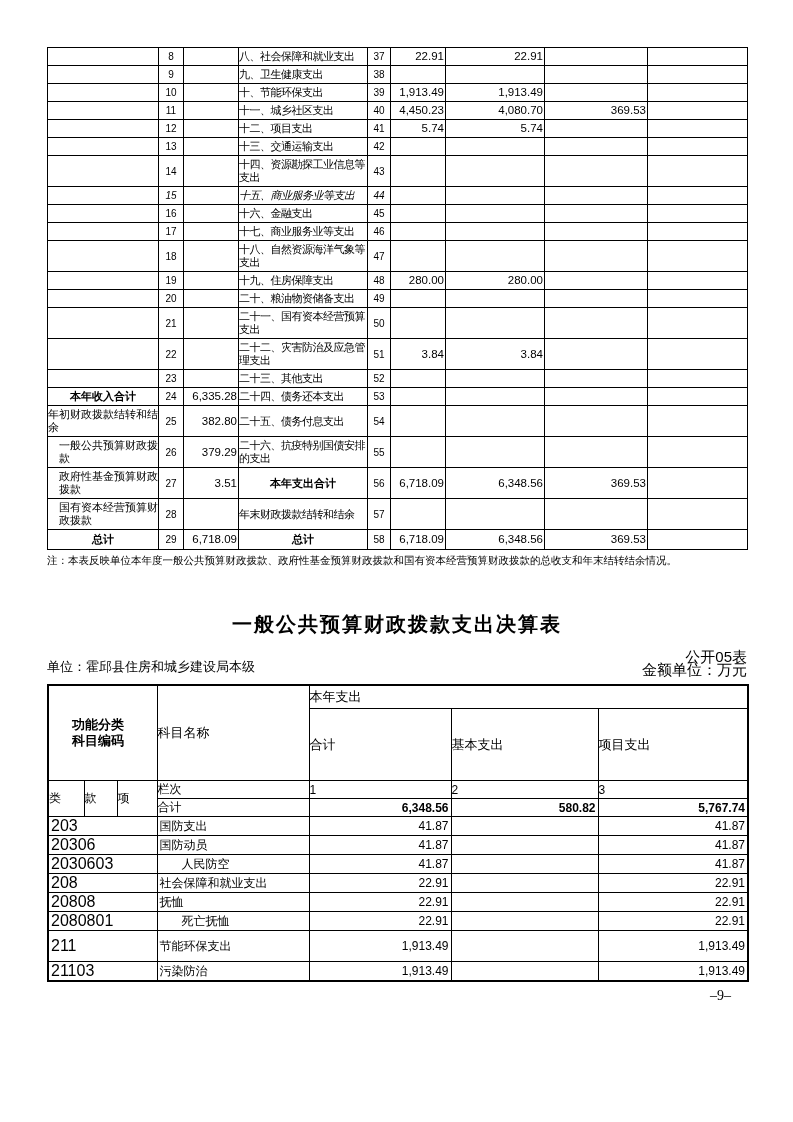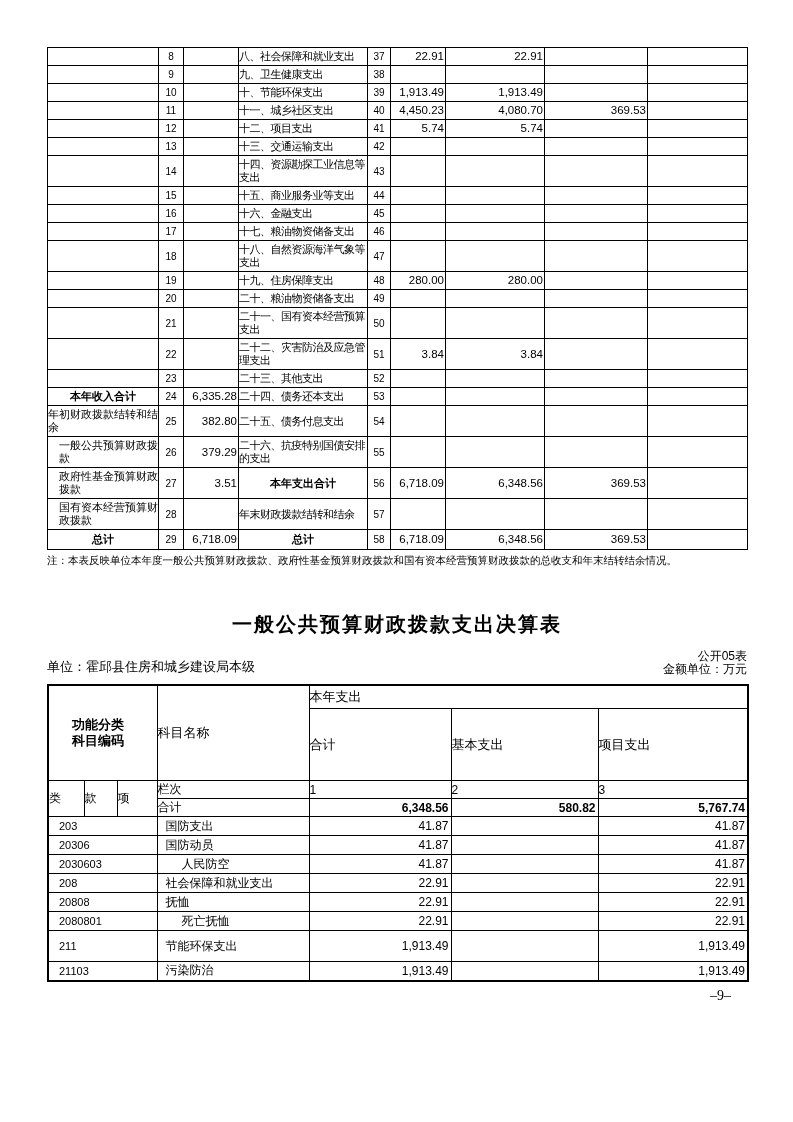--- a/index.html
+++ b/index.html
@@ -21,35 +21,35 @@
   .t1 .c-val{text-align:right;padding-right:1px;font-size:11.5px;}
   .t1 .sum{text-align:center;font-weight:bold;letter-spacing:0;}
   .t1 .ind{padding-left:11px;}
 
   .note{font-size:10.5px;line-height:14px;margin-top:3px;white-space:nowrap;}
 
   .title{margin-top:44px;text-align:center;font-size:20px;font-weight:bold;letter-spacing:2px;}
 
   .meta-row{margin-top:12px;display:flex;justify-content:space-between;align-items:flex-end;}
   .org{font-size:13px;}
-  .meta{text-align:right;font-size:12px;line-height:13px;}
+  .meta{text-align:right;font-size:15px;line-height:13px;}
 
   
   .t2{margin-top:8px;border:2px solid #000;}
   .t2 td{font-size:12px;}
   .t2 .h1 td{height:22px;font-size:13px;}
   .t2 .h2 td{height:71px;font-size:13px;}
   .t2 .h3 td{height:14px;}
   .t2 .h4 td{height:16px;}
   .t2 .t2-codehead{font-size:13px;padding:0 23px;line-height:16px;font-weight:bold;}
   .t2 .t2-subjhead{font-size:13px;}
   .t2 .bold{font-weight:bold;}
   .t2 .num{text-align:right;padding-right:2px;}
-  .t2 .code{text-align:left;padding-left:10px;font-size:11px;}
-  .t2 .name{text-align:left;padding-left:8px;}
+  .t2 .code{text-align:left;padding-left:2px;font-size:16px;}
+  .t2 .name{text-align:left;padding-left:2px;}
   .t2 .name.ind{padding-left:24px;}
 
   .page-num{
     position:absolute;top:988px;right:62px;
     font-family:"Liberation Serif","DejaVu Serif",serif;font-size:14px;
   }
 </style>
 </head>
 <body>
 
@@ -139,21 +139,21 @@
             <td class="c-label"></td>
             <td class="c-num">14</td>
             <td class="c-val"></td>
             <td class="c-label2">十四、资源勘探工业信息等支出</td>
             <td class="c-num">43</td>
             <td class="c-val"></td>
             <td class="c-val"></td>
             <td class="c-val"></td>
             <td class="c-val"></td>
           </tr>
-          <tr style="height: 18px;">
+          <tr style="height: 18px; font-style: italic;">
             <td class="c-label"></td>
             <td class="c-num">15</td>
             <td class="c-val"></td>
             <td class="c-label2">十五、商业服务业等支出</td>
             <td class="c-num">44</td>
             <td class="c-val"></td>
             <td class="c-val"></td>
             <td class="c-val"></td>
             <td class="c-val"></td>
           </tr>
@@ -165,21 +165,21 @@
             <td class="c-num">45</td>
             <td class="c-val"></td>
             <td class="c-val"></td>
             <td class="c-val"></td>
             <td class="c-val"></td>
           </tr>
           <tr style="height: 18px;">
             <td class="c-label"></td>
             <td class="c-num">17</td>
             <td class="c-val"></td>
-            <td class="c-label2">十七、粮油物资储备支出</td>
+            <td class="c-label2">十七、商业服务业等支出</td>
             <td class="c-num">46</td>
             <td class="c-val"></td>
             <td class="c-val"></td>
             <td class="c-val"></td>
             <td class="c-val"></td>
           </tr>
           <tr style="height: 31px;">
             <td class="c-label"></td>
             <td class="c-num">18</td>
             <td class="c-val"></td>

